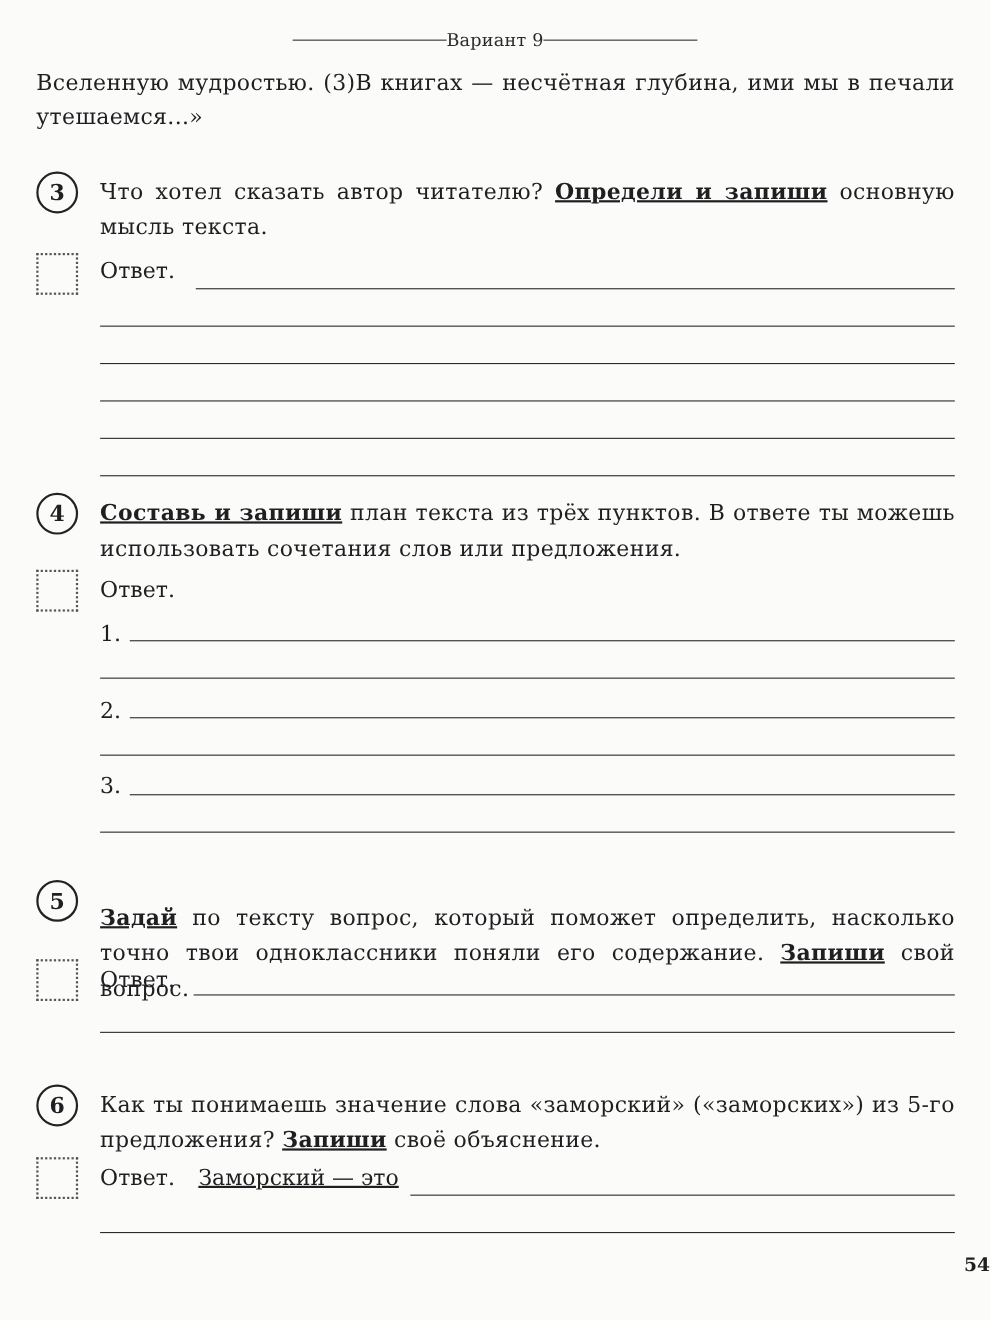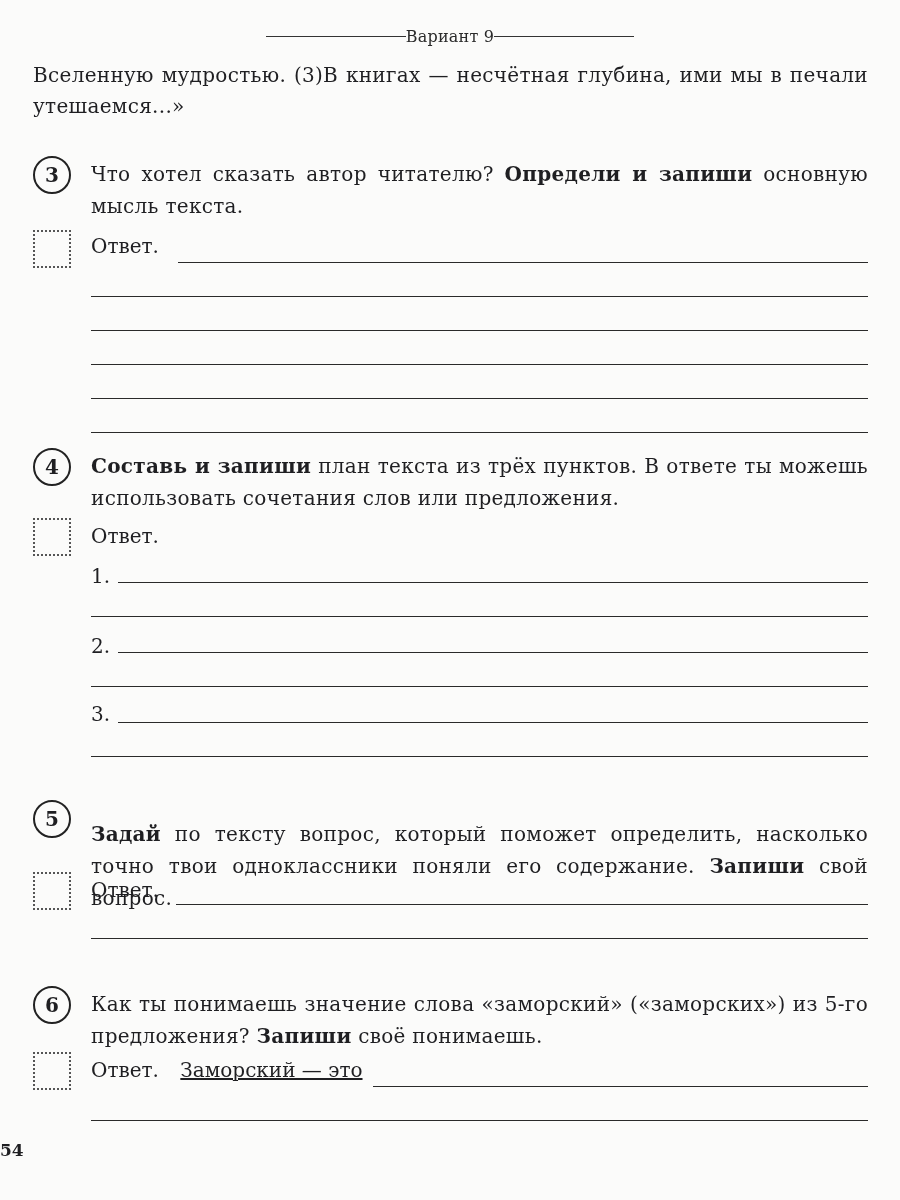--- a/index.html
+++ b/index.html
@@ -25,31 +25,31 @@
   .task { position: absolute; left: 33px; width: 835px; }
   .num {
     position: absolute; left: 0; width: 38px; height: 38px; border: 2px solid #222;
     border-radius: 50%; display: flex; align-items: center; justify-content: center;
     font-weight: bold; font-size: 20px; box-sizing: border-box;
   }
   .task-text {
     position: absolute; left: 58px; width: 777px; font-size: 20px; line-height: 32px;
     text-align: justify; letter-spacing: 0.3px;
   }
-  .task-text b { font-weight: bold; }
+  .task-text b { font-weight: bold; text-decoration: underline; }
   .score-box {
     position: absolute; left: 0; width: 38px; height: 38px;
     border: 2px dotted #555; box-sizing: border-box;
   }
   .answer-label { position: absolute; left: 58px; font-size: 20px; }
   .line { position: absolute; border-top: 1.6px solid #2a2a2a; }
   .item-num { position: absolute; left: 58px; font-size: 20px; }
   .prefilled { text-decoration: underline; margin-left: 15px; }
   .footer {
-    position: absolute; top: 1140px; left: 0; width: 900px; text-align: left;
+    position: absolute; top: 1140px; left: 0; width: 900px; text-align: right;
     font-weight: bold; font-size: 17px;
   }
 </style>
 </head>
 <body>
 
 <div class="page">
 
   <div class="header">
     <div class="rule"></div>
@@ -92,21 +92,21 @@
     <div class="num" style="top:0;">5</div>
     <div class="task-text" style="top:18px;"><b>Задай</b><span> по тексту вопрос, который поможет определить, насколько точно твои одноклассники поняли его содержание. </span><b>Запиши</b><span> свой вопрос.</span></div>
     <div class="score-box" style="top:72px;"></div>
     <div class="answer-label" style="top:78px;">Ответ.</div>
     <div class="line" style="top:104px; left:143px; width:692px;"></div>
     <div class="line" style="top:138px; left:58px; width:777px;"></div>
   </div>
 
   <div class="task" style="top:986px;">
     <div class="num" style="top:0;">6</div>
-    <div class="task-text" style="top:2px;"><span>Как ты понимаешь значение слова «заморский» («заморских») из 5-го предложения? </span><b>Запиши</b><span> своё понимаешь.</span></div>
+    <div class="task-text" style="top:2px;"><span>Как ты понимаешь значение слова «заморский» («заморских») из 5-го предложения? </span><b>Запиши</b><span> своё объяснение.</span></div>
     <div class="score-box" style="top:66px;"></div>
     <div class="answer-label" style="top:72px;"><span>Ответ.</span> <span class="prefilled">Заморский — это</span></div>
     <div class="line" style="top:100px; left:340px; width:495px;"></div>
     <div class="line" style="top:134px; left:58px; width:777px;"></div>
   </div>
 
   <div class="footer">54</div>
 </div>
 
 </body></html>

